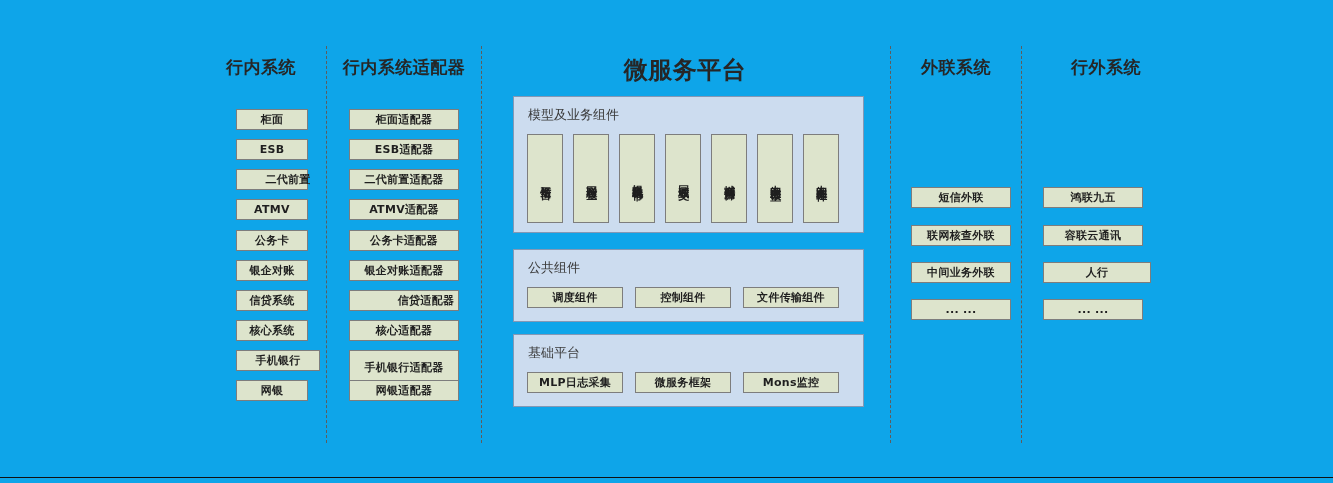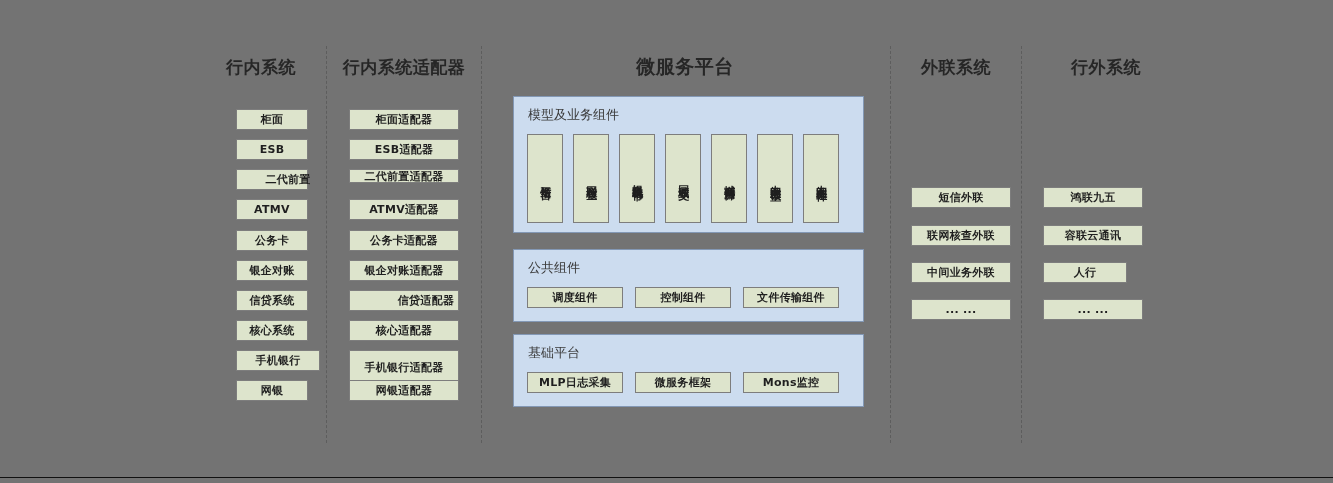--- a/index.html
+++ b/index.html
@@ -9,21 +9,21 @@
     background: #ffffff;
   }
   body {
     font-family: "DejaVu Sans", "Liberation Sans", sans-serif;
     color: #1a1a1a;
   }
   #canvas {
     position: relative;
     width: 1333px;
     height: 483px;
-    background: #737373;
+    background: #0ea5e9;
     overflow: hidden;
   }
 
   
   .divider {
     position: absolute;
     top: 46px;
     height: 397px;
     width: 0;
     border-left: 1.6px dashed #5d5d5d;
@@ -107,38 +107,38 @@
 
 <div id="canvas">
 
   <div class="divider" style="left:326px;"></div>
   <div class="divider" style="left:481px;"></div>
   <div class="divider" style="left:890px;"></div>
   <div class="divider" style="left:1021px;"></div>
 
   <div class="col-title" style="left:196px; top:56px; width:130px;">行内系统</div>
   <div class="col-title" style="left:330px; top:56px; width:148px;">行内系统适配器</div>
-  <div class="col-title" style="left:485px; top:54px; width:400px; font-size:19px;">微服务平台</div>
+  <div class="col-title" style="left:485px; top:54px; width:400px; font-size:24px;">微服务平台</div>
   <div class="col-title" style="left:895px; top:56px; width:122px;">外联系统</div>
   <div class="col-title" style="left:1026px; top:56px; width:160px;">行外系统</div>
 
   <div class="node" style="left:236px; top:109px; width:72px; height:21px;">柜面</div>
   <div class="node" style="left:236px; top:139px; width:72px; height:21px;">ESB</div>
   <div class="node" style="left:236px; top:169px; width:72px; height:21px;padding-left:32px;">二代前置</div>
   <div class="node" style="left:236px; top:199px; width:72px; height:21px;">ATMV</div>
   <div class="node" style="left:236px; top:230px; width:72px; height:21px;">公务卡</div>
   <div class="node" style="left:236px; top:260px; width:72px; height:21px;">银企对账</div>
   <div class="node" style="left:236px; top:290px; width:72px; height:21px;">信贷系统</div>
   <div class="node" style="left:236px; top:320px; width:72px; height:21px;">核心系统</div>
   <div class="node" style="left:236px; top:350px; width:84px; height:21px;">手机银行</div>
   <div class="node" style="left:236px; top:380px; width:72px; height:21px;">网银</div>
 
   <div class="node" style="left:349px; top:109px; width:110px; height:21px;">柜面适配器</div>
   <div class="node" style="left:349px; top:139px; width:110px; height:21px;">ESB适配器</div>
-  <div class="node" style="left:349px; top:169px; width:110px; height:14px;">二代前置适配器</div>
+  <div class="node" style="left:349px; top:169px; width:110px; height:21px;">二代前置适配器</div>
   <div class="node" style="left:349px; top:199px; width:110px; height:21px;">ATMV适配器</div>
   <div class="node" style="left:349px; top:230px; width:110px; height:21px;">公务卡适配器</div>
   <div class="node" style="left:349px; top:260px; width:110px; height:21px;">银企对账适配器</div>
   <div class="node" style="left:349px; top:290px; width:110px; height:21px;padding-left:44px;">信贷适配器</div>
   <div class="node" style="left:349px; top:320px; width:110px; height:21px;">核心适配器</div>
   <div class="node" style="left:349px; top:350px; width:110px; height:35px;">手机银行适配器</div>
   <div class="node" style="left:349px; top:380px; width:110px; height:21px;">网银适配器</div>
 
   <div class="panel" style="left:513px; top:96px; width:351px; height:137px;">
     <div class="panel-title">模型及业务组件</div>
@@ -179,18 +179,18 @@
   <div class="node" style="left:635px; top:372px; width:96px; height:21px;">微服务框架</div>
   <div class="node" style="left:743px; top:372px; width:96px; height:21px;">Mons监控</div>
 
   <div class="node" style="left:911px; top:187px; width:100px; height:21px;">短信外联</div>
   <div class="node" style="left:911px; top:225px; width:100px; height:21px;">联网核查外联</div>
   <div class="node" style="left:911px; top:262px; width:100px; height:21px;">中间业务外联</div>
   <div class="node" style="left:911px; top:299px; width:100px; height:21px;">... ...</div>
 
   <div class="node" style="left:1043px; top:187px; width:100px; height:21px;">鸿联九五</div>
   <div class="node" style="left:1043px; top:225px; width:100px; height:21px;">容联云通讯</div>
-  <div class="node" style="left:1043px; top:262px; width:84px; height:21px;">人行</div>
+  <div class="node" style="left:1043px; top:262px; width:108px; height:21px;">人行</div>
   <div class="node" style="left:1043px; top:299px; width:100px; height:21px;">... ...</div>
 
   <div class="bottom-rule"></div>
 
 </div>
 
 </body></html>

